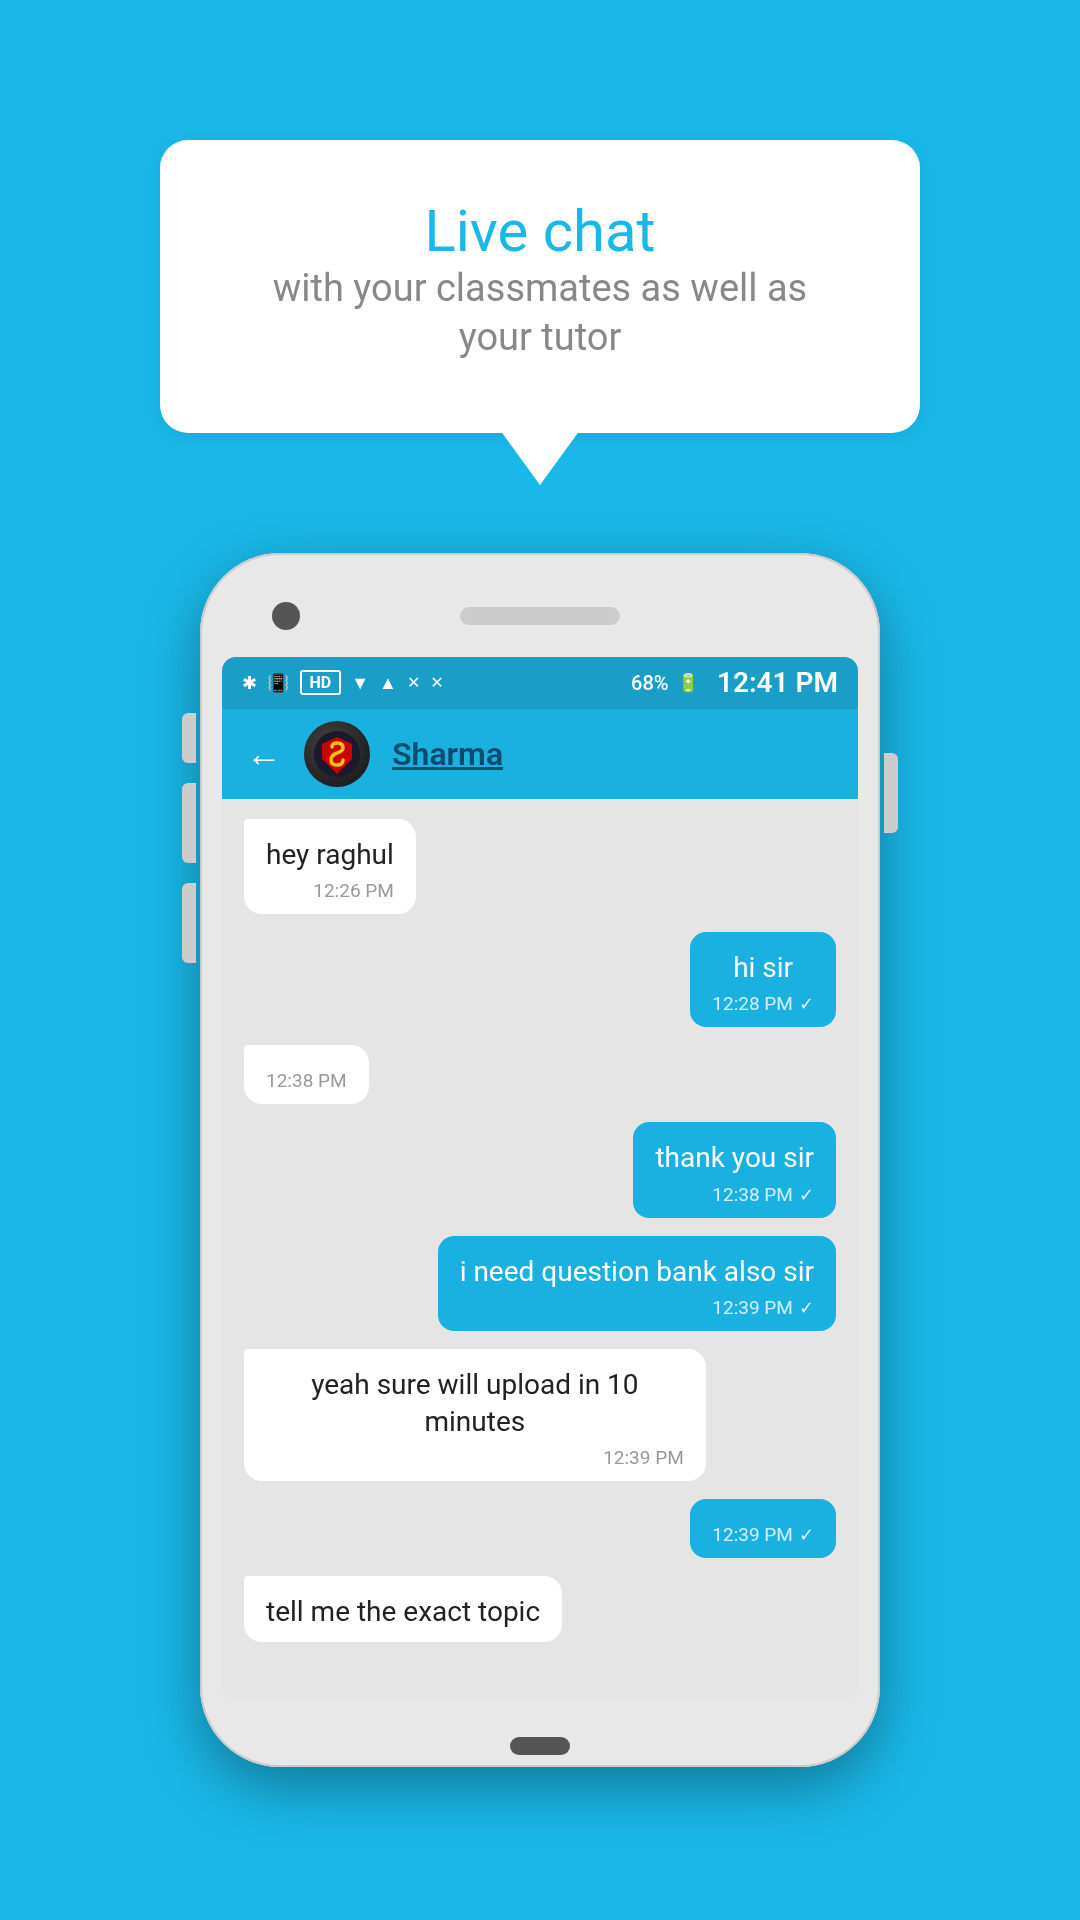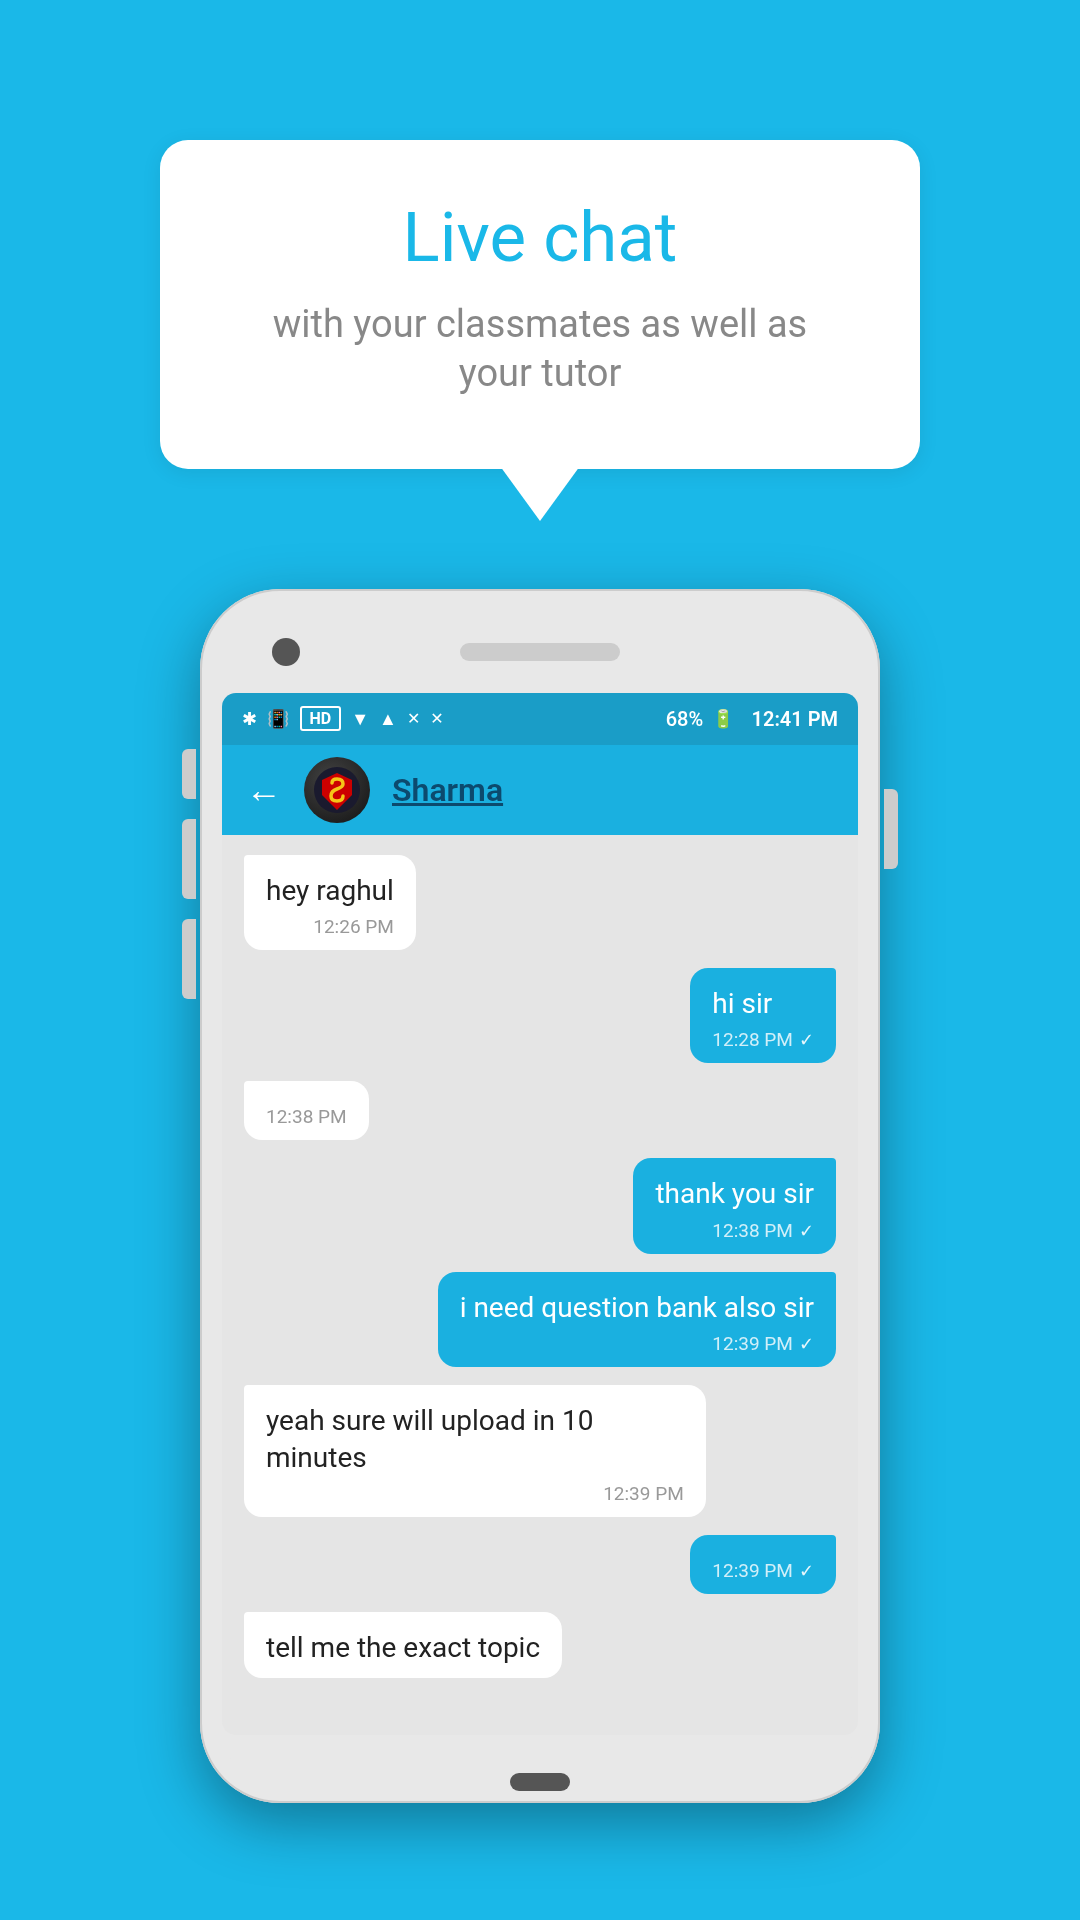--- a/index.html
+++ b/index.html
@@ -42,25 +42,24 @@
       left: 50%;
       transform: translateX(-50%);
       width: 0;
       height: 0;
       border-left: 40px solid transparent;
       border-right: 40px solid transparent;
       border-top: 55px solid white;
     }
 
     .bubble-title {
-      font-size: 69px;
+      font-size: 58px;
       font-weight: 400;
       color: #1ab8e8;
       line-height: 1.1;
-      margin-bottom: 24px;
     }
 
     .bubble-subtitle {
       font-size: 38px;
       color: #888;
       font-weight: 400;
       line-height: 1.3;
     }
 
     
@@ -149,21 +148,21 @@
       color: white;
       font-weight: 500;
     }
 
     .status-icon {
       color: white;
       font-size: 18px;
     }
 
     .status-time {
-      font-size: 20px;
+      font-size: 28px;
       color: white;
       font-weight: 600;
       margin-left: 8px;
     }
 
     
     .chat-header {
       background: #1ab0e0;
       display: flex;
       align-items: center;
@@ -208,20 +207,21 @@
     }
 
     
     .chat-body {
       background: #e5e5e5;
       padding: 20px 22px;
       min-height: 900px;
       display: flex;
       flex-direction: column;
       gap: 18px;
+      text-align: center;
     }
 
     .msg-row {
       display: flex;
       width: 100%;
     }
 
     .msg-row.incoming {
       justify-content: flex-start;
     }
@@ -238,20 +238,21 @@
     }
 
     .msg-bubble.incoming {
       background: white;
       border-top-left-radius: 4px;
     }
 
     .msg-bubble.outgoing {
       background: #1ab0e0;
       border-top-right-radius: 4px;
+      border-radius: 16px;
     }
 
     .msg-text {
       font-size: 28px;
       line-height: 1.3;
       color: #222;
     }
 
     .msg-bubble.outgoing .msg-text {
       color: white;

